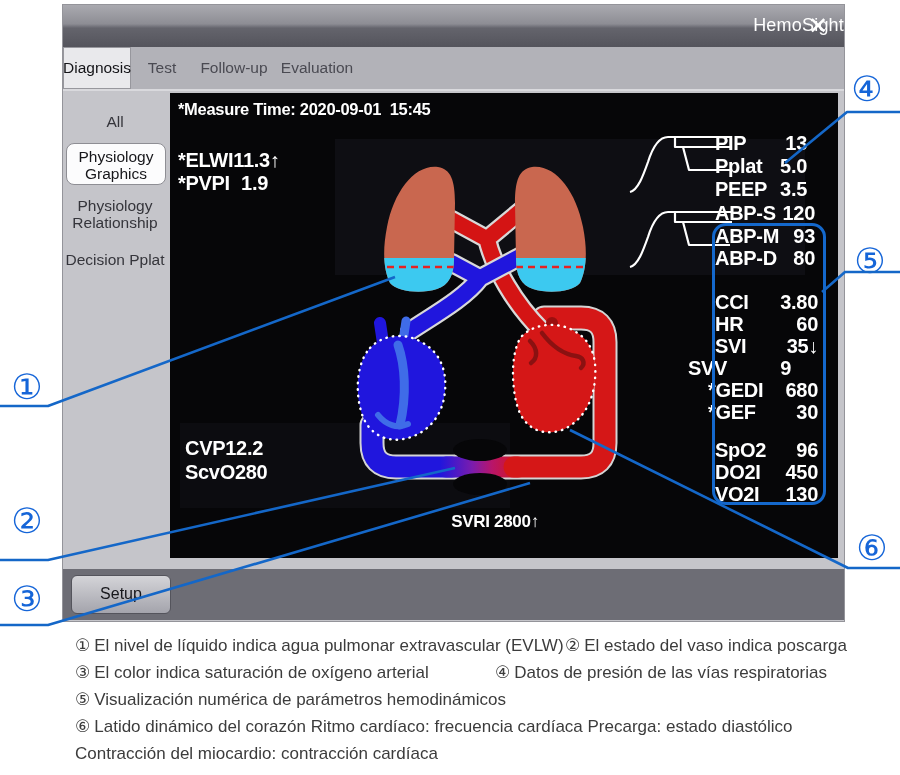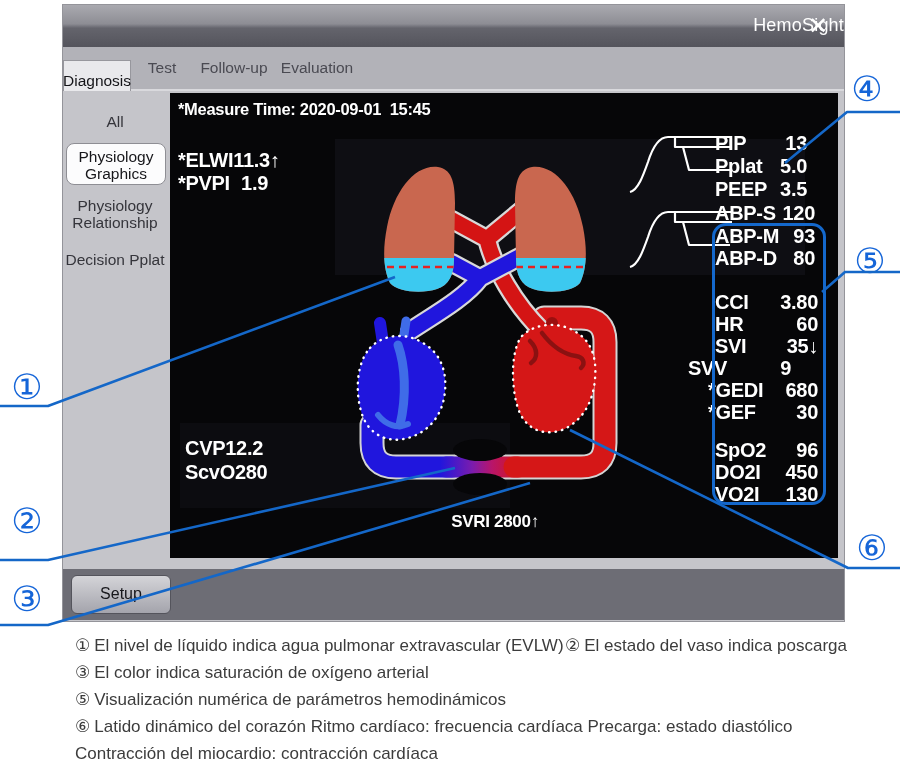--- a/index.html
+++ b/index.html
@@ -9,21 +9,21 @@
 
   
   .dialog{left:62px;top:4px;width:781px;height:616px;border:1px solid #94949a;background:#c5c5ca;}
   .titlebar{left:0;top:0;width:100%;height:42px;
             background:linear-gradient(#aaaab0 0%, #8d8d94 45%, #64646c 55%, #54545c 100%);}
   .title{width:100%;top:10px;text-align:right;color:#ffffff;font-size:18px;letter-spacing:.2px;}
   .closebtn{right:10px;top:6px;width:32px;height:30px;color:#ffffff;font-size:24px;line-height:30px;
             text-align:center;cursor:default;}
   .tabbar{left:0;top:42px;width:100%;height:44px;background:#b2b2b8;border-bottom:2px solid #d9d9dd;box-sizing:border-box;}
   .tab{top:0;height:42px;line-height:42px;text-align:center;font-size:15.5px;color:#4a4a52;}
-  .tab.sel{background:#e9e9ec;color:#141418;box-shadow:0 0 0 1px #97979d inset;margin-top:13px;}
+  .tab.sel{background:#e9e9ec;color:#141418;box-shadow:0 0 0 1px #97979d inset;}
 
   
   .sidebar{left:0;top:86px;width:104px;height:478px;background:#c5c5ca;}
   .sitem{left:0;width:104px;text-align:center;font-size:15.5px;color:#35353b;line-height:17px;}
   .sitem.sel{left:3px;width:100px;background:#fcfcfd;border:1px solid #8e8e94;border-radius:8px;
              color:#17171b;box-sizing:border-box;padding-top:4px;}
 
   
   .setupbar{left:0;top:564px;width:100%;height:51px;background:#6d6d75;}
   .setupbtn{left:8px;top:6px;width:98px;height:37px;border:1px solid #54545c;border-radius:6px;
@@ -224,20 +224,21 @@
     </g>
   </svg>
 
   <div class="abs legend">
     <div class="lrow">
       <span class="c1w"><span class="cnum">①</span><span>El nivel de líquido indica agua pulmonar extravascular (EVLW)</span></span>
       <span><span class="cnum">②</span><span>El estado del vaso indica poscarga</span></span>
     </div>
     <div class="lrow">
       <span class="c2w"><span class="cnum">③</span><span>El color indica saturación de oxígeno arterial</span></span>
+      <span><span class="cnum">④</span><span>Datos de presión de las vías respiratorias</span></span>
     </div>
     <div class="lrow">
       <span><span class="cnum">⑤</span><span>Visualización numérica de parámetros hemodinámicos</span></span>
     </div>
     <div class="lrow">
       <span><span class="cnum">⑥</span><span>Latido dinámico del corazón Ritmo cardíaco: frecuencia cardíaca Precarga: estado diastólico</span></span>
     </div>
     <div class="lrow">
       <span>Contracción del miocardio: contracción cardíaca</span>
     </div>

